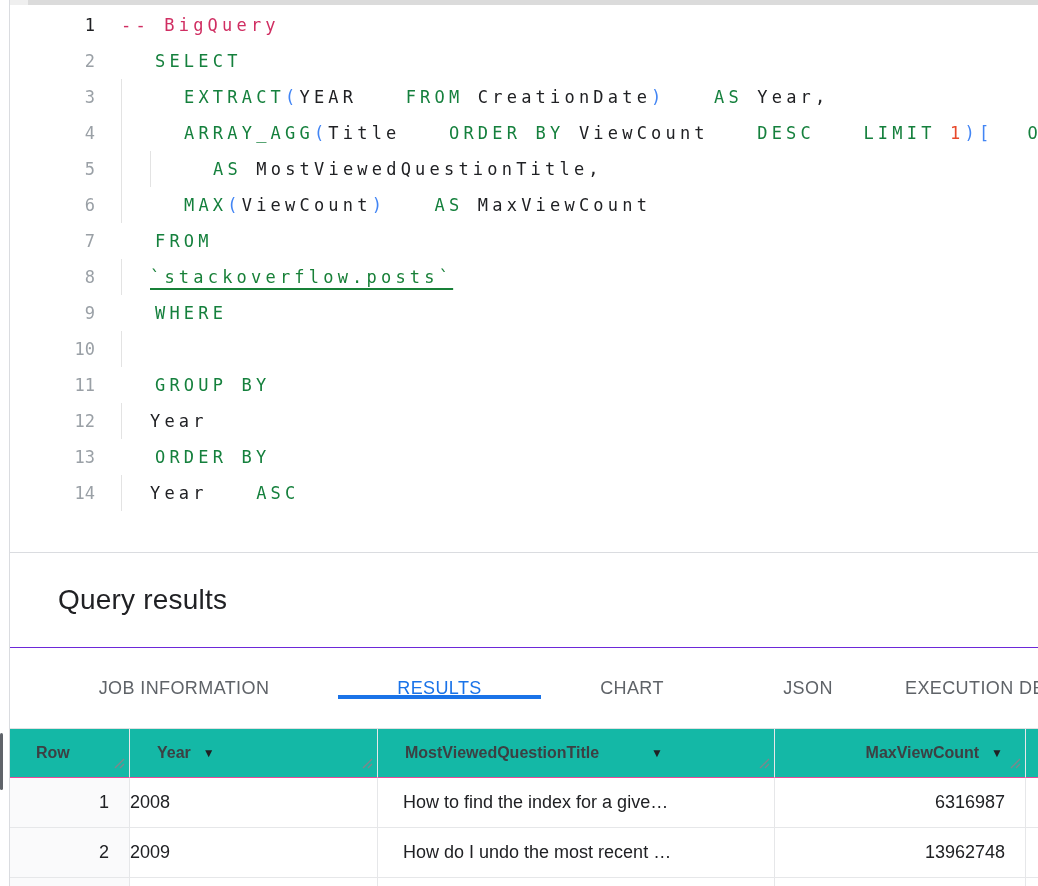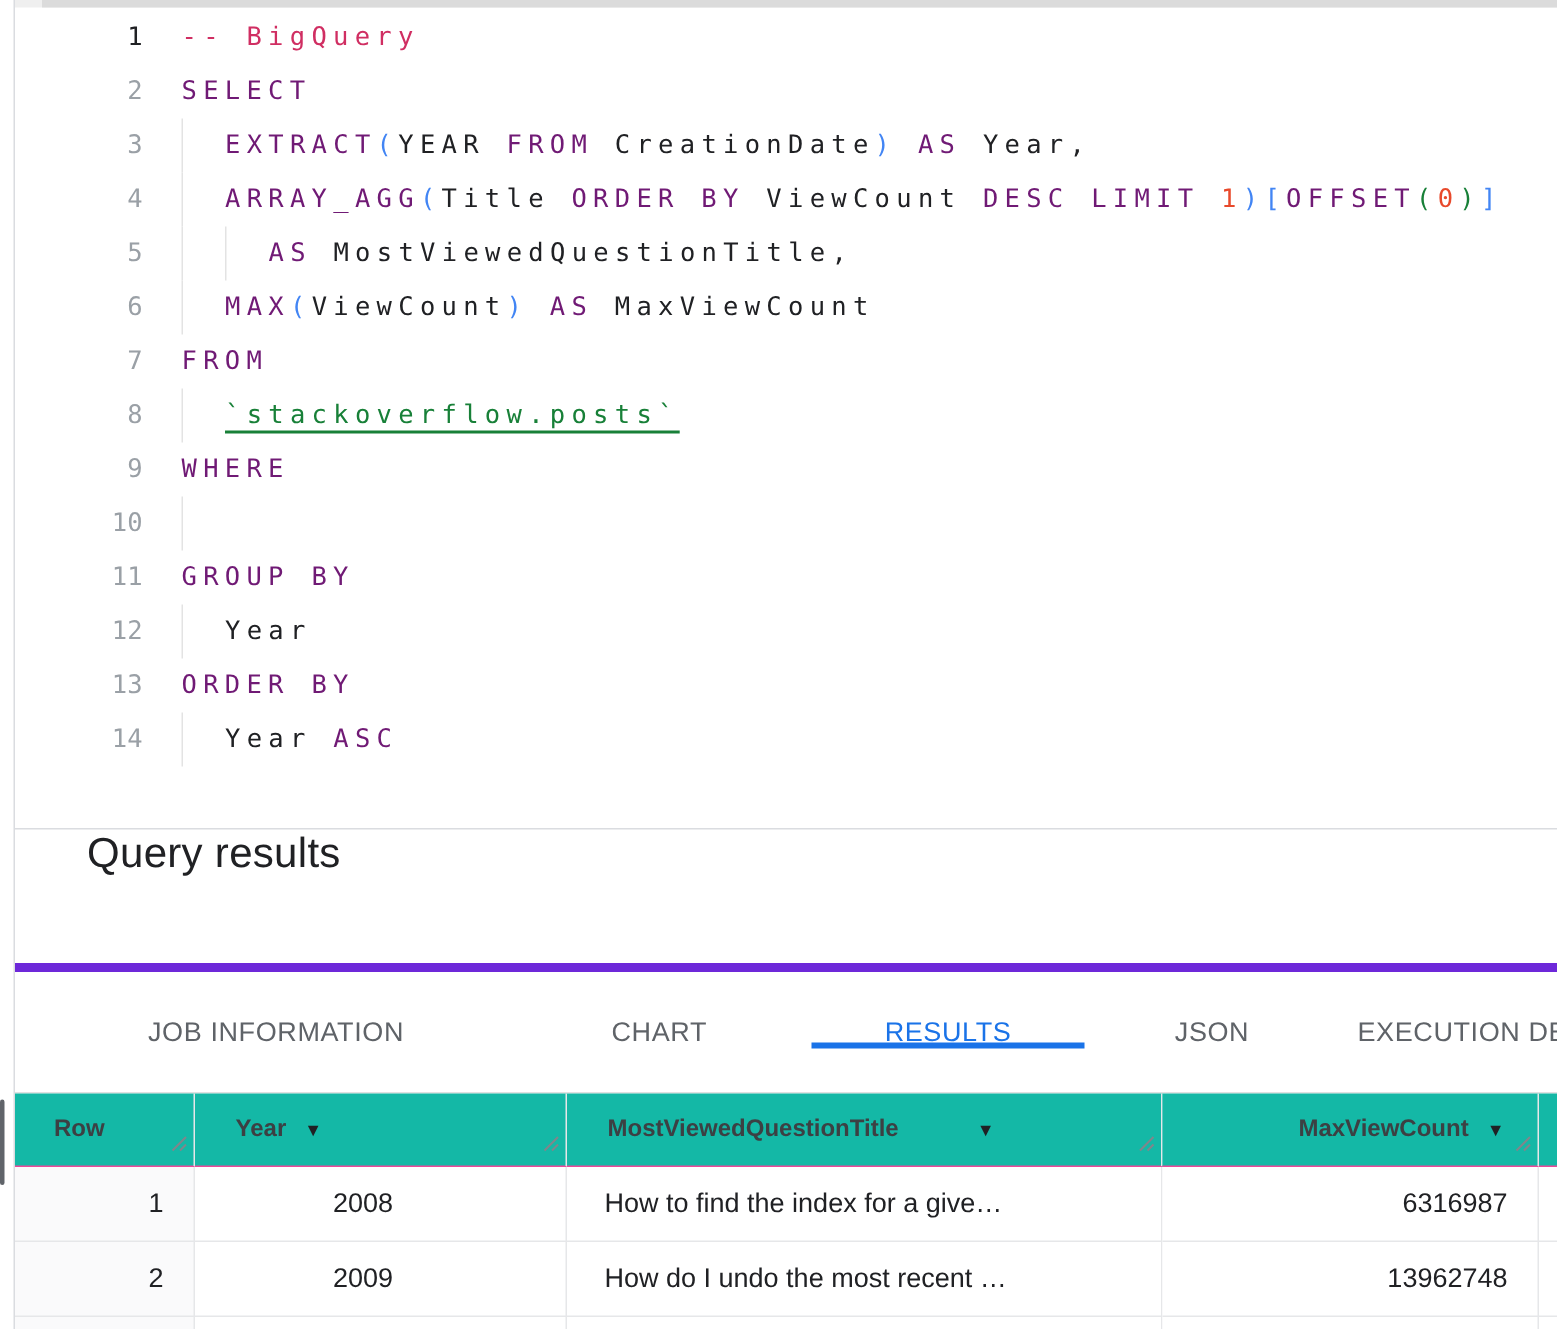--- a/index.html
+++ b/index.html
@@ -20,29 +20,29 @@
   .editor { height:548px; border-bottom:1px solid #DADCE0; padding-top:2px;
             font-family:"DejaVu Sans Mono","Liberation Mono",monospace; font-size:17px; }
   .code-line { display:flex; height:36px; align-items:stretch; }
   .gutter { width:85px; text-align:right; color:#9AA0A6; line-height:36px;
             font-size:17px; letter-spacing:0; flex:none; }
   .gutter.active { color:#202124; }
   .code { display:flex; margin-left:26px; letter-spacing:4.2px; }
   .indent-guide { flex:none; width:29px; border-left:1px solid #E3E3E3; }
   .code-text { white-space:pre; line-height:36px; }
   .tok-comment { color:#D02E62; }
-  .tok-kw  { color:#701a75; }
+  .tok-kw  { color:#15803d;margin-left:34px; }
   .tok-id  { color:#202124; }
   .tok-num { color:#E8492B; }
   .tok-p1  { color:#4285F4; }
   .tok-p2  { color:#188038; }
   .tok-tbl { color:#188038; text-decoration:underline; text-decoration-thickness:2px; text-underline-offset:5px; }
 
   
-  .results-header { height:95px; border-bottom:6px solid #6d28d9; display:flex; align-items:flex-start; }
+  .results-header { height:95px; border-bottom:1px solid #6d28d9; display:flex; align-items:center; }
   .results-title { font-size:28px; font-weight:400; color:#202124; padding-left:48px; letter-spacing:.2px; }
 
   
   .tabs { height:80px; display:flex; align-items:center; padding-left:20px; overflow:hidden; }
   .tab { position:relative; display:flex; align-items:center; justify-content:center;
          font-size:18px; font-weight:500; color:#5F6368; letter-spacing:.4px; white-space:nowrap;
          cursor:pointer; flex:none; }
   .tab:nth-child(1){ width:308px; }
   .tab:nth-child(2){ width:203px; }
   .tab:nth-child(3){ width:182px; }
@@ -61,21 +61,21 @@
   .col-row   { width:120px; }
   .col-year  { width:248px; }
   .col-title { width:397px;gap:40px; }
   .col-max   { width:251px; }
   .col-ghost { width:12px; border-right:none; }
   .td.col-row { background:#FAFAFB; }
   .th.col-row  { padding-left:26px; }
   .th.col-year, .th.col-title { padding-left:27px; }
   .th.col-max { justify-content:flex-end; padding-right:22px; }
   .td.col-row  { justify-content:flex-end; padding-right:20px; }
-  .td.col-year { justify-content:center; padding-right:23px; }
+  .td.col-year { justify-content:flex-start; padding-right:23px; }
   .td.col-max  { justify-content:flex-end; padding-right:20px; }
   .td.col-title{ padding-left:25px; }
   .cell-text { white-space:nowrap; overflow:hidden; text-overflow:clip; }
   .sort-arrow { font-size:12px; color:#202124; margin-left:12px; cursor:pointer; }
   .grip { position:absolute; right:4px; bottom:4px; cursor:col-resize; }
 
   
   .left-scroll-thumb { position:absolute; left:0; top:733px; width:3px; height:57px;
                        background:#60646A; border-radius:2px; }
 </style>
@@ -184,26 +184,26 @@
       </div>
 
     <div class="results-header">
       <div class="results-title">Query results</div>
     </div>
 
     <div class="tabs" id="tabs">
         <div class="tab">
           <span class="tab-label">JOB INFORMATION</span>
         </div>
-        <div class="tab">
-          <span class="tab-label">CHART</span>
-        </div>
         <div class="tab active">
           <span class="tab-label">RESULTS</span>
           <span class="tab-underline"></span>
+        </div>
+        <div class="tab">
+          <span class="tab-label">CHART</span>
         </div>
         <div class="tab">
           <span class="tab-label">JSON</span>
         </div>
         <div class="tab">
           <span class="tab-label">EXECUTION DETAILS</span>
         </div>
       </div>
 
     <div class="rtable" id="rtable">

